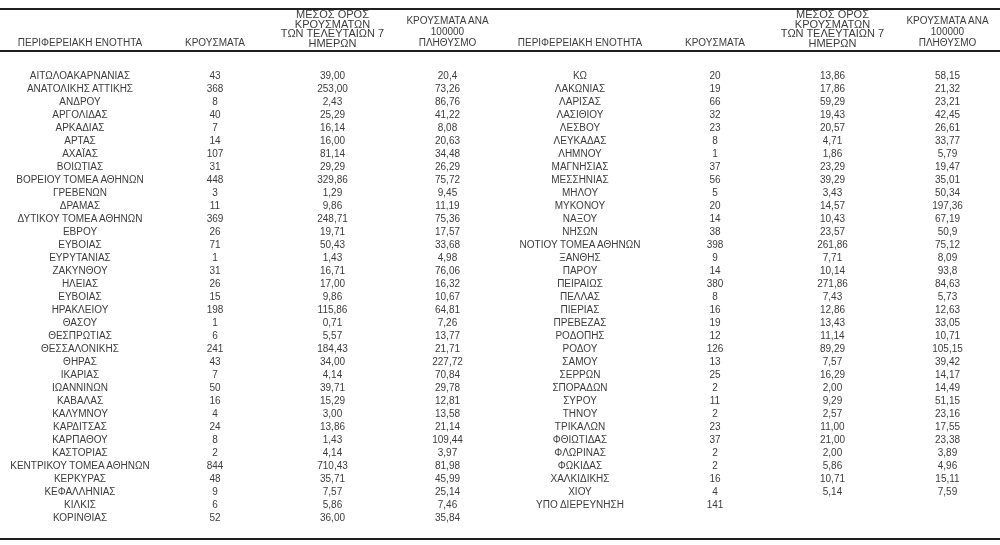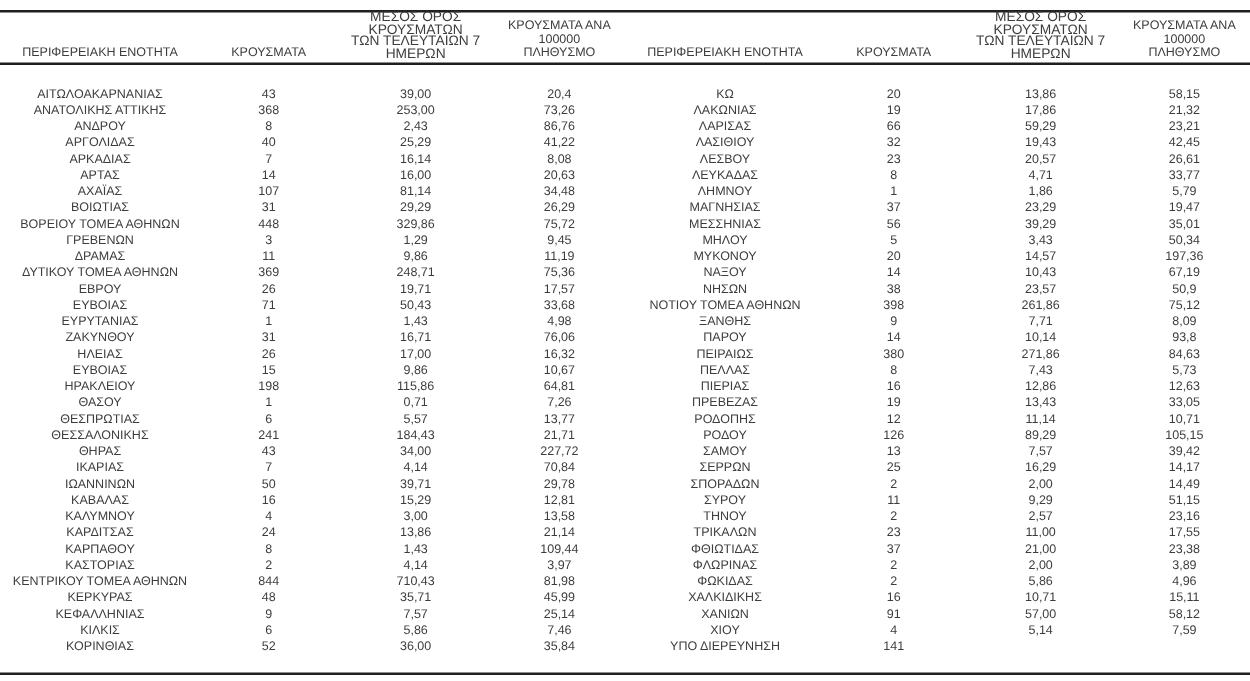--- a/index.html
+++ b/index.html
@@ -513,26 +513,20 @@
             <span class="cell col-avg">5,86</span>
             <span class="cell col-per">4,96</span>
           </div>
           <div class="row">
             <span class="cell col-region">ΧΑΛΚΙΔΙΚΗΣ</span>
             <span class="cell col-cases">16</span>
             <span class="cell col-avg">10,71</span>
             <span class="cell col-per">15,11</span>
           </div>
           <div class="row">
-            <span class="cell col-region">ΧΑΝΙΩΝ</span>
-            <span class="cell col-cases">91</span>
-            <span class="cell col-avg">57,00</span>
-            <span class="cell col-per">58,12</span>
-          </div>
-          <div class="row">
             <span class="cell col-region">ΧΙΟΥ</span>
             <span class="cell col-cases">4</span>
             <span class="cell col-avg">5,14</span>
             <span class="cell col-per">7,59</span>
           </div>
           <div class="row">
             <span class="cell col-region">ΥΠΟ ΔΙΕΡΕΥΝΗΣΗ</span>
             <span class="cell col-cases">141</span>
             <span class="cell col-avg"></span>
             <span class="cell col-per"></span>

